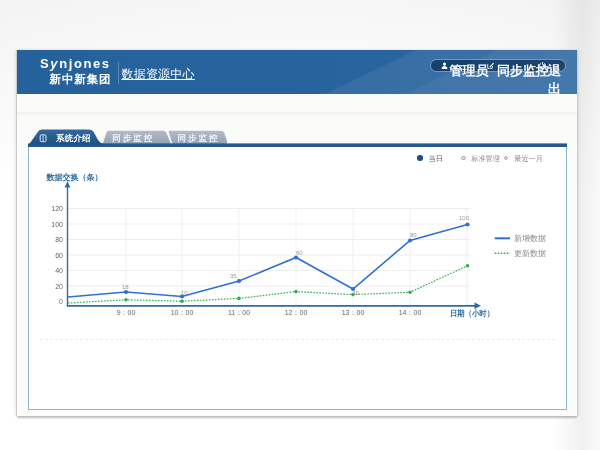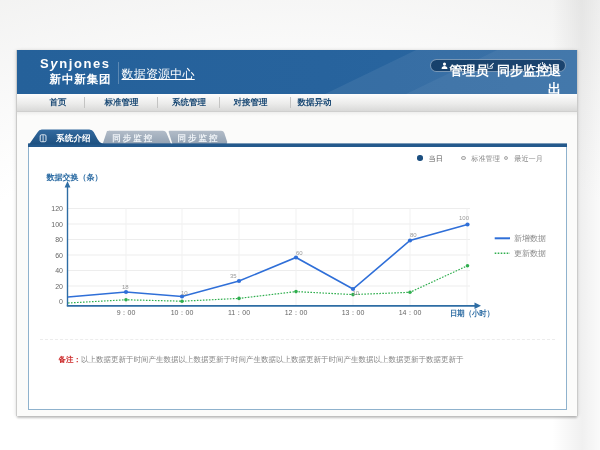--- a/index.html
+++ b/index.html
@@ -72,31 +72,20 @@
           <path d="M3.5 6.5 L9 1 L10 2 L4.5 7.5 Z" fill="#fff"></path>
         </svg>
       <i style="left:66px">同步监控</i>
       <svg style="left:108px" width="7" height="7" viewBox="0 0 10 10">
           <path d="M3 1.6 A4.2 4.2 0 1 0 7 1.6" stroke="#fff" stroke-width="1.2" fill="none"></path>
           <line x1="5" y1="0" x2="5" y2="4" stroke="#fff" stroke-width="1.2"></line>
         </svg>
       <i style="left:117px">退出</i>
     </div>
   </div>
-  <div class="nav">
-    <div class="ni" style="left:41px">首页</div>
-    <div class="nd" style="left:66.5px"></div>
-    <div class="ni" style="left:104.6px">标准管理</div>
-    <div class="nd" style="left:139.5px"></div>
-    <div class="ni" style="left:172px">系统管理</div>
-    <div class="nd" style="left:202.2px"></div>
-    <div class="ni" style="left:233.5px">对接管理</div>
-    <div class="nd" style="left:272.8px"></div>
-    <div class="ni" style="left:297.6px">数据异动</div>
-  </div>
   <div class="navsh"></div>
   <svg class="tabsvg" width="540" height="20" viewBox="28 128 540 20">
     <defs>
       <linearGradient id="gt" x1="0" y1="0" x2="0" y2="1">
         <stop offset="0" stop-color="#b2bcc8"></stop>
           <stop offset="1" stop-color="#92a1b2"></stop>
       </linearGradient>
       <linearGradient id="bt" x1="0" y1="0" x2="0" y2="1">
         <stop offset="0" stop-color="#336a9f"></stop>
           <stop offset="1" stop-color="#1d5080"></stop>
@@ -202,14 +191,13 @@
       <text x="410" y="236.5">80</text>
       <text x="459" y="219.5">100</text>
     </g>
 
     <line x1="494.7" y1="238.3" x2="510" y2="238.3" stroke="#2f6fd8" stroke-width="2"></line>
     <text x="514" y="241.3" fill="#888" font-size="8">新增数据</text>
     <line x1="494.7" y1="253.3" x2="510" y2="253.3" stroke="#2fae4e" stroke-width="1.4" stroke-dasharray="1.6,1.4"></line>
     <text x="514" y="256.3" fill="#888" font-size="8">更新数据</text>
   </svg>
   <div class="rem"></div>
-  <div class="note"><b>备注：</b>以上数据更新于时间产生数据以上数据更新于时间产生数据以上数据更新于时间产生数据以上数据更新于数据更新于</div>
 </div>
 
 </body></html>

